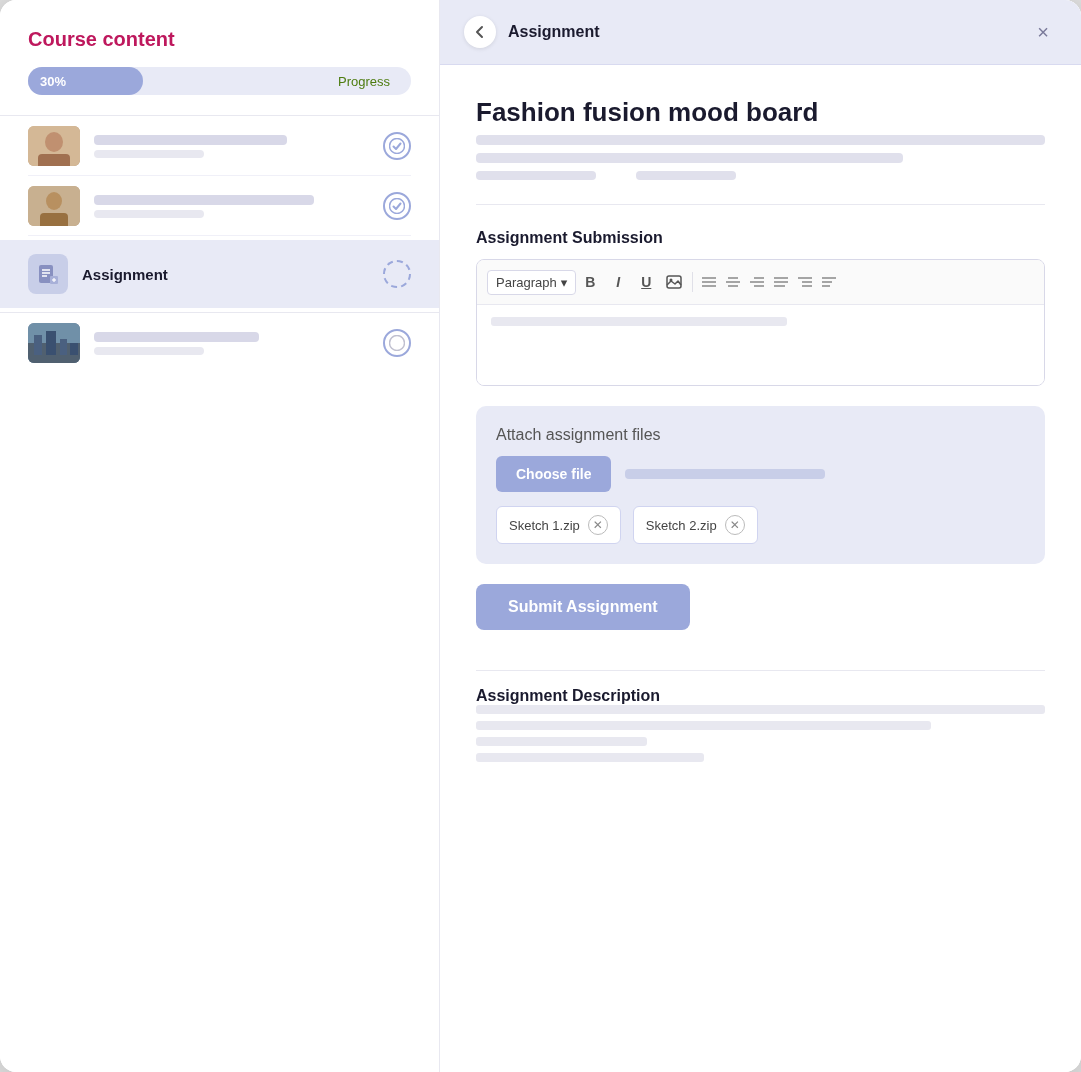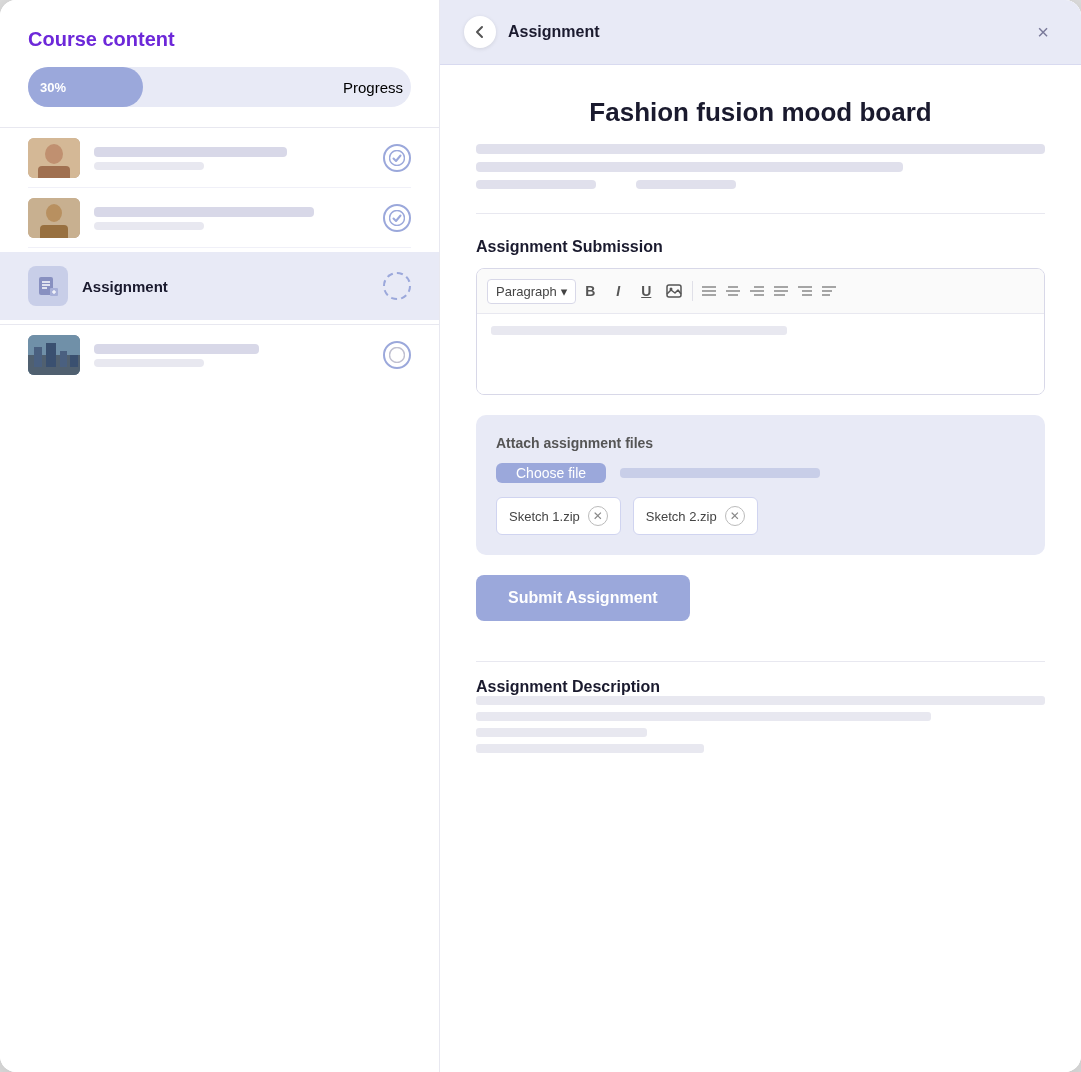--- a/index.html
+++ b/index.html
@@ -33,50 +33,50 @@
       background: #fff;
       border-right: 1px solid #e8e8f0;
       display: flex;
       flex-direction: column;
       overflow-y: auto;
     }
     .sidebar-header {
       padding: 28px 35px 16px 28px;
       font-size: 20px;
       font-weight: 700;
-      color: #6d28d9;
+      color: #be185d;
     }
     .progress-bar-container {
       margin: 0 28px 20px 28px;
       background: #e8eaf6;
       border-radius: 20px;
-      height: 40px;
+      height: 28px;
       display: flex;
       align-items: center;
       position: relative;
     }
     .progress-bar-fill {
       background: #9ba8db;
       height: 100%;
       border-radius: 20px;
       width: 30%;
     }
     .progress-label-left {
       position: absolute;
       left: 12px;
       font-size: 13px;
       font-weight: 600;
       color: #fff;
       z-index: 1;
     }
     .progress-label-right {
       position: absolute;
-      right: 8px;
-      font-size: 15px;
-      color: #000000;
+      right: 21px;
+      font-size: 13px;
+      color: #4d7c0f;
     }
     .section-header {
       padding: 10px 28px 6px 28px;
       font-size: 15px;
       font-weight: 600;
       color: #1a1a2e;
       display: flex;
       justify-content: space-between;
       align-items: center;
     }
@@ -254,22 +254,21 @@
       align-items: center;
       justify-content: center;
     }
     .panel-content {
       padding: 32px 36px;
     }
     .assignment-main-title {
       font-size: 26px;
       font-weight: 700;
       color: #1a1a2e;
-      margin-bottom: 16px;
-      text-align: center;
+      margin-bottom: 7px;
     }
     .text-line {
       height: 10px;
       background: #e0e0ec;
       border-radius: 4px;
       margin-bottom: 8px;
     }
     .text-line-medium {
       width: 75%;
     }
@@ -352,39 +351,38 @@
       margin-bottom: 7px;
     }
     
     .attach-box {
       background: #e8eaf6;
       border-radius: 10px;
       padding: 20px;
       margin-bottom: 20px;
     }
     .attach-label {
-      font-size: 14px;
+      font-size: 16px;
       color: #555;
       margin-bottom: 12px;
-      font-weight: bold;
     }
     .choose-file-row {
       display: flex;
       align-items: center;
       gap: 14px;
       margin-bottom: 14px;
     }
     .choose-file-btn {
       background: #9ba8db;
       color: #fff;
       border: none;
       border-radius: 6px;
-      padding: 2px 20px;
+      padding: 10px 20px;
       font-size: 14px;
-      font-weight: 400;
+      font-weight: 700;
       cursor: pointer;
     }
     .file-input-placeholder {
       height: 10px;
       background: #c8cee8;
       border-radius: 4px;
       width: 200px;
     }
     .attached-files {
       display: flex;

